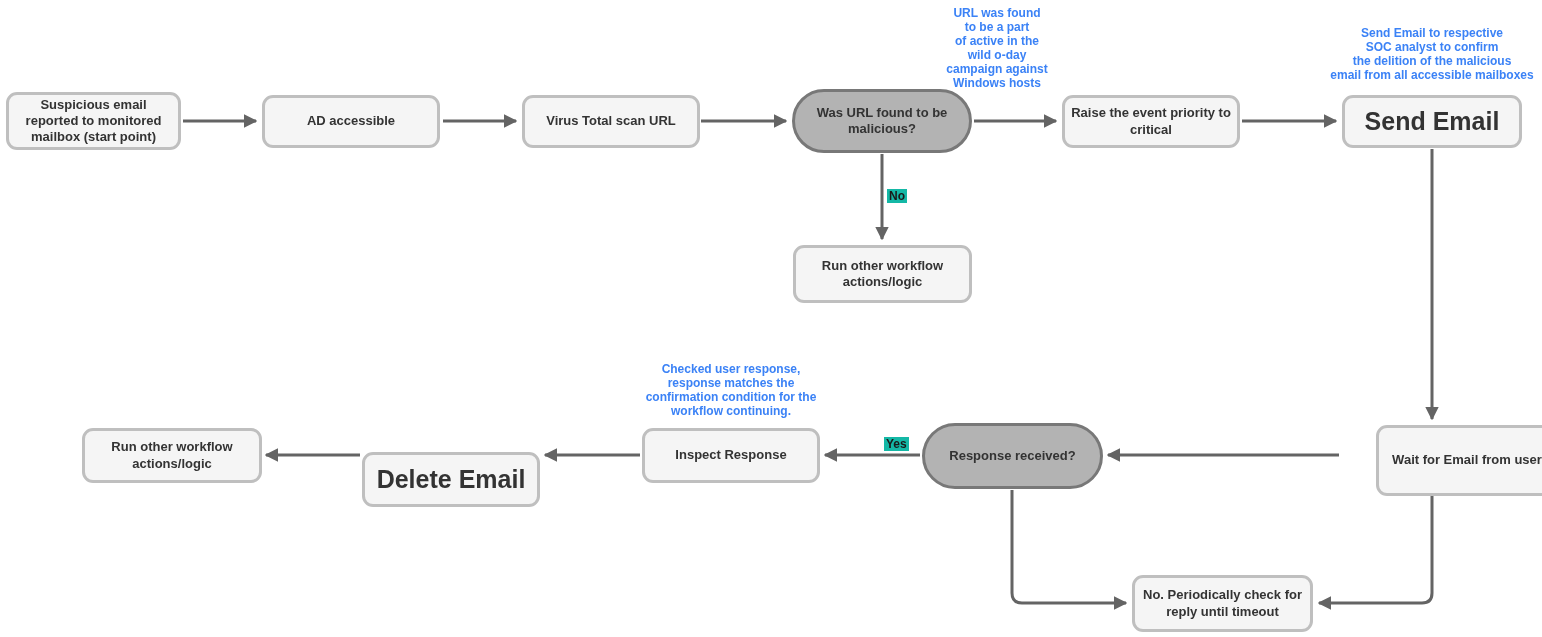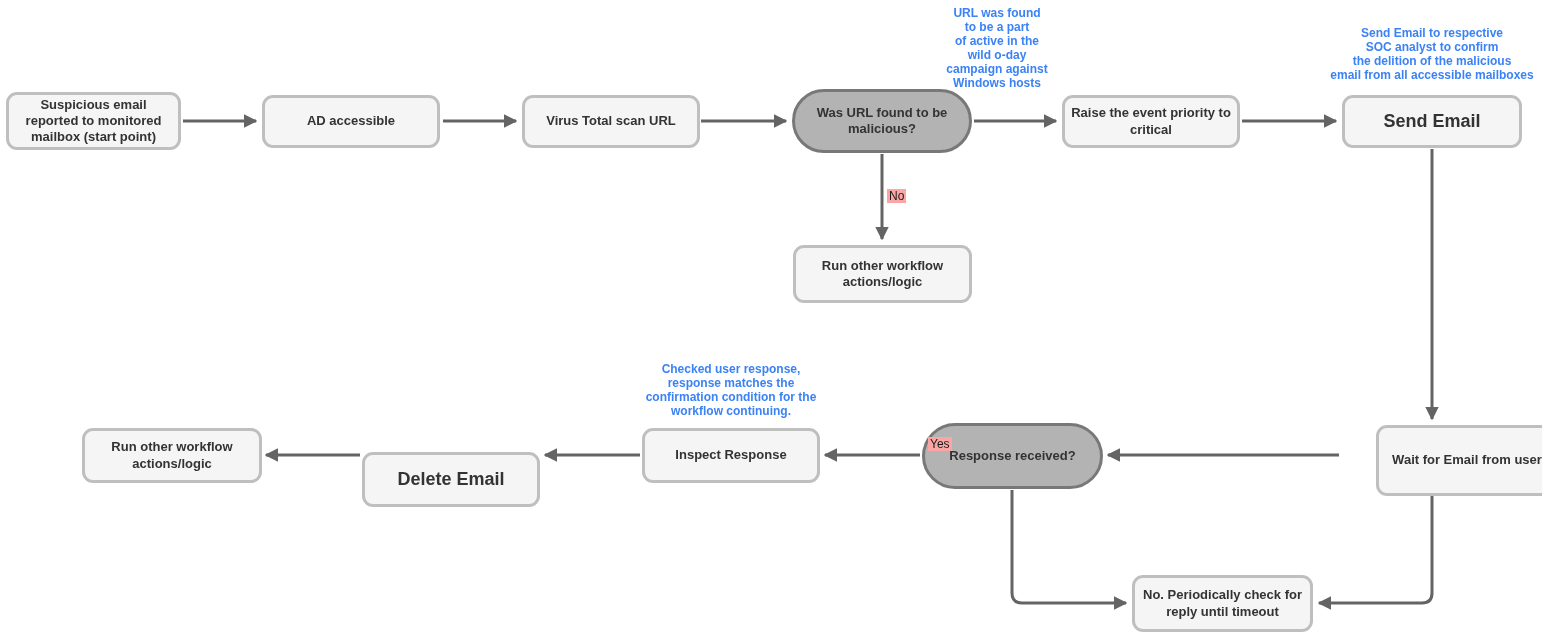--- a/index.html
+++ b/index.html
@@ -36,37 +36,37 @@
     color: #333333;
     line-height: 1.25;
     padding: 3px 6px;
   }
   .node.decision {
     background: #b3b3b3;
     border: 3px solid #787878;
     border-radius: 34px;
   }
   .node.big {
-    font-size: 18px;
+    font-size: 25px;
   }
   .annotation {
     position: absolute;
     white-space: pre-line;
     text-align: center;
     font-size: 12px;
     font-weight: 700;
     color: #3b82f6;
     line-height: 14px;
   }
   .edge-label {
     position: absolute;
     font-size: 12px;
-    font-weight: 400;
+    font-weight: 700;
     color: #1a1a1a;
-    background: #fca5a5;
+    background: #14b8a6;
     padding: 0 2px;
     line-height: 14px;
   }
 </style>
 </head>
 <body>
 
 <div class="canvas">
 
   <svg class="edges" viewBox="0 0 1542 637" xmlns="http://www.w3.org/2000/svg">
@@ -156,15 +156,15 @@
 the delition of the malicious
 email from all accessible mailboxes</div>
 
   <div class="annotation" style="left:631px; top:362px; width:200px;">Checked user response,
 response matches the
 confirmation condition for the
 workflow continuing.</div>
 
   <div class="edge-label" style="left:887px; top:189px;">No</div>
 
-  <div class="edge-label" style="left:884px; top:437px;margin-left:44px;">Yes</div>
+  <div class="edge-label" style="left:884px; top:437px;">Yes</div>
 
 </div>
 
 </body></html>

